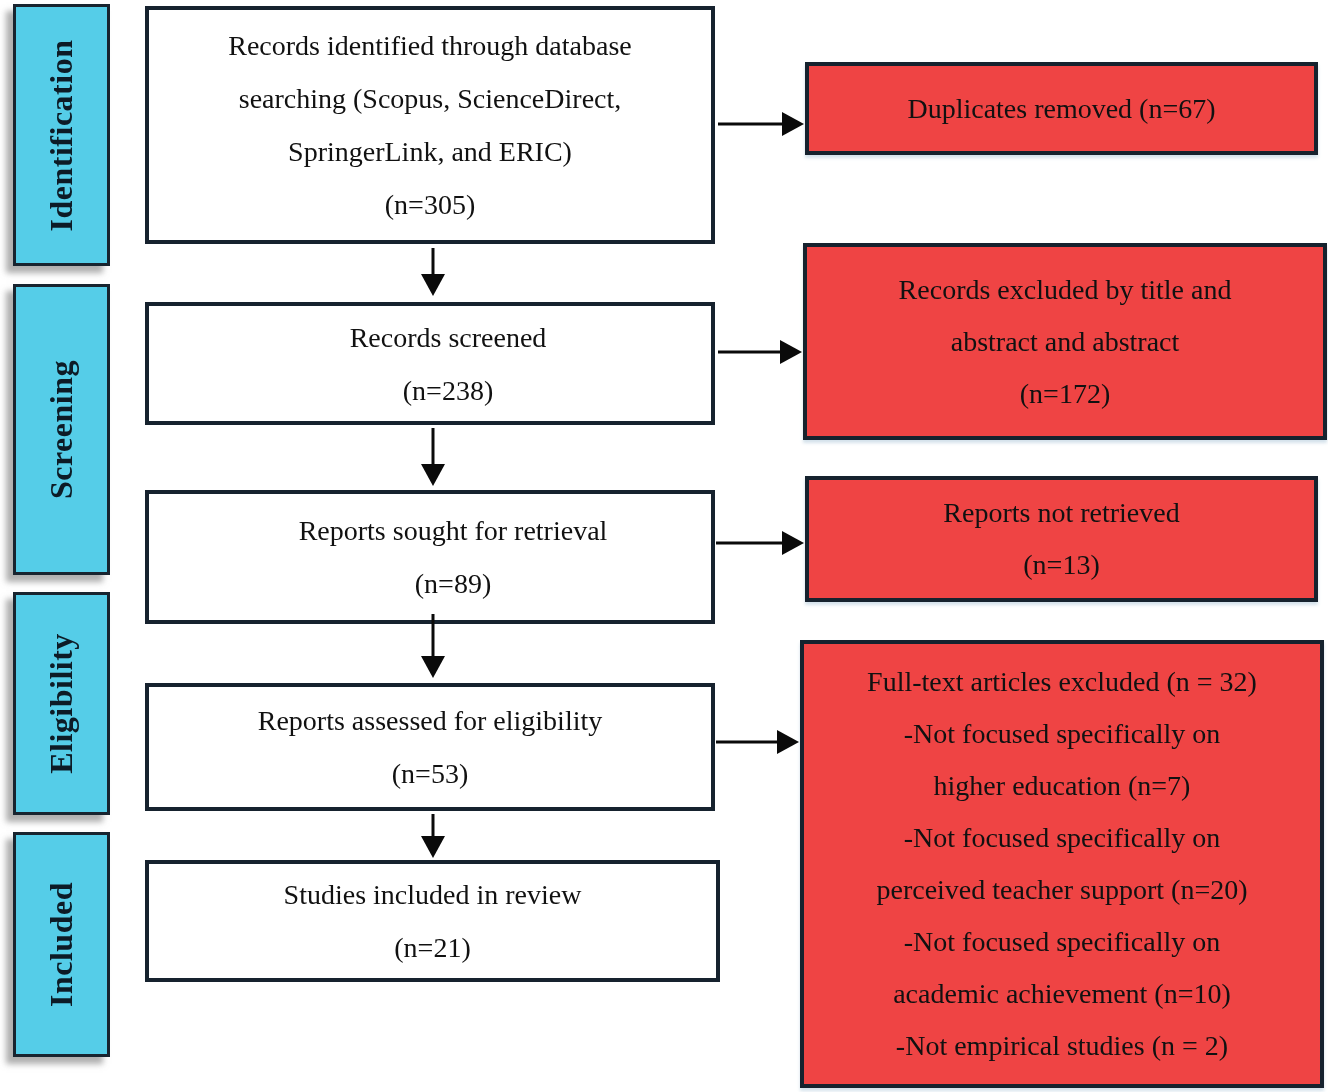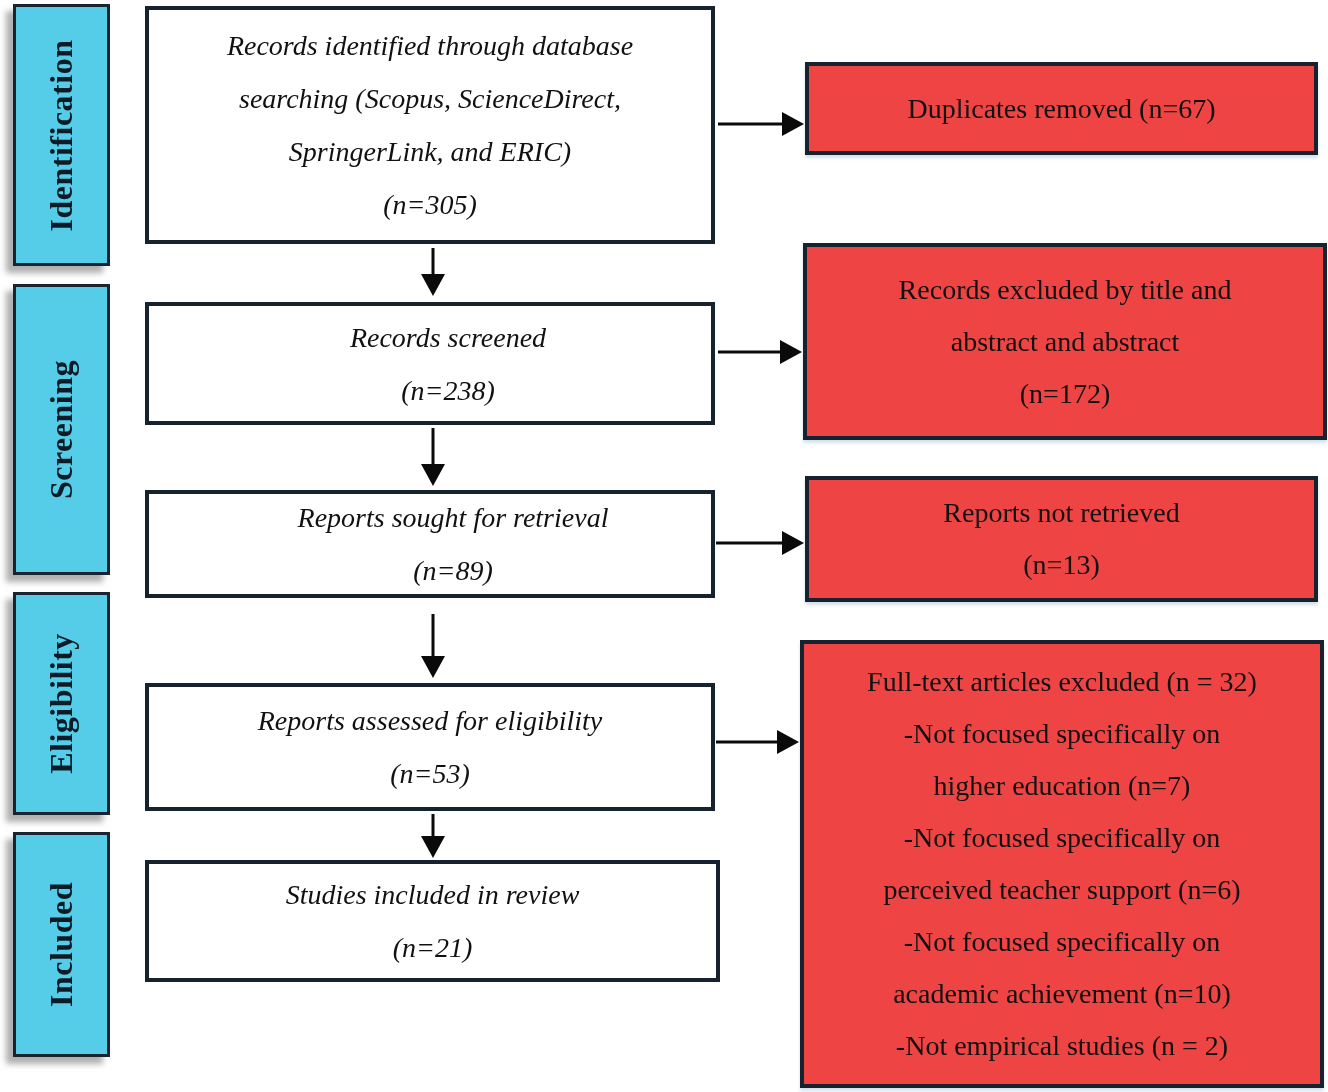--- a/index.html
+++ b/index.html
@@ -37,21 +37,21 @@
     border: 4px solid #16222e;
     box-sizing: border-box;
     display: flex;
     flex-direction: column;
     align-items: center;
     justify-content: center;
     text-align: center;
     color: #111111;
     font-size: 28px;
   }
-  .fbox .line { line-height: 53px; white-space: nowrap; font-style: italic; }
+  .fbox .line { line-height: 53px; white-space: nowrap; }
 
   .rbox {
     position: absolute;
     background: #ef4444;
     border: 4px solid #16222e;
     box-sizing: border-box;
     display: flex;
     flex-direction: column;
     align-items: center;
     justify-content: center;
@@ -65,21 +65,21 @@
   .arrow { position: absolute; }
 
   
   #stage-identification { left: 13px;  top: 4px;    width: 97px;  height: 262px; }
   #stage-screening      { left: 13px;  top: 284px;  width: 97px;  height: 291px; }
   #stage-eligibility    { left: 13px;  top: 592px;  width: 97px;  height: 223px; }
   #stage-included       { left: 13px;  top: 832px;  width: 97px;  height: 225px; }
 
   #fbox-identified { left: 145px; top: 6px;   width: 570px; height: 238px; }
   #fbox-screened   { left: 145px; top: 302px; width: 570px; height: 123px; padding-left: 36px; }
-  #fbox-sought     { left: 145px; top: 490px; width: 570px; height: 108px; padding-left: 46px; }
+  #fbox-sought     { left: 145px; top: 490px; width: 570px; height: 134px; padding-left: 46px; }
   #fbox-assessed   { left: 145px; top: 683px; width: 570px; height: 128px; }
   #fbox-included   { left: 145px; top: 860px; width: 575px; height: 122px; }
 
   #rbox-duplicates    { left: 805px; top: 62px;  width: 513px; height: 93px;  }
   #rbox-title-excl    { left: 803px; top: 243px; width: 524px; height: 197px; }
   #rbox-not-retrieved { left: 805px; top: 476px; width: 513px; height: 126px; }
   #rbox-fulltext      { left: 800px; top: 640px; width: 524px; height: 448px; }
 
   #arrow-down-1 { left: 418px; top: 248px; }
   #arrow-down-2 { left: 418px; top: 428px; }
@@ -149,21 +149,21 @@
   <div class="rbox" id="rbox-not-retrieved">
     <div class="line">Reports not retrieved</div>
     <div class="line">(n=13)</div>
   </div>
 
   <div class="rbox" id="rbox-fulltext">
     <div class="line">Full-text articles excluded (n = 32)</div>
     <div class="line">-Not focused specifically on</div>
     <div class="line">higher education (n=7)</div>
     <div class="line">-Not focused specifically on</div>
-    <div class="line">perceived teacher support (n=6)</div>
+    <div class="line">perceived teacher support (n=20)</div>
     <div class="line">-Not focused specifically on</div>
     <div class="line">academic achievement (n=10)</div>
     <div class="line">-Not empirical studies (n = 2)</div>
   </div>
 
   <svg class="arrow" id="arrow-down-1" width="30" height="48" viewBox="0 0 30 48">
     <line x1="15" y1="0" x2="15" y2="28" stroke="#0a0a0a" stroke-width="3"></line>
     <polygon points="3,26 27,26 15,48" fill="#0a0a0a"></polygon>
   </svg>
   <svg class="arrow" id="arrow-down-2" width="30" height="58" viewBox="0 0 30 58">

